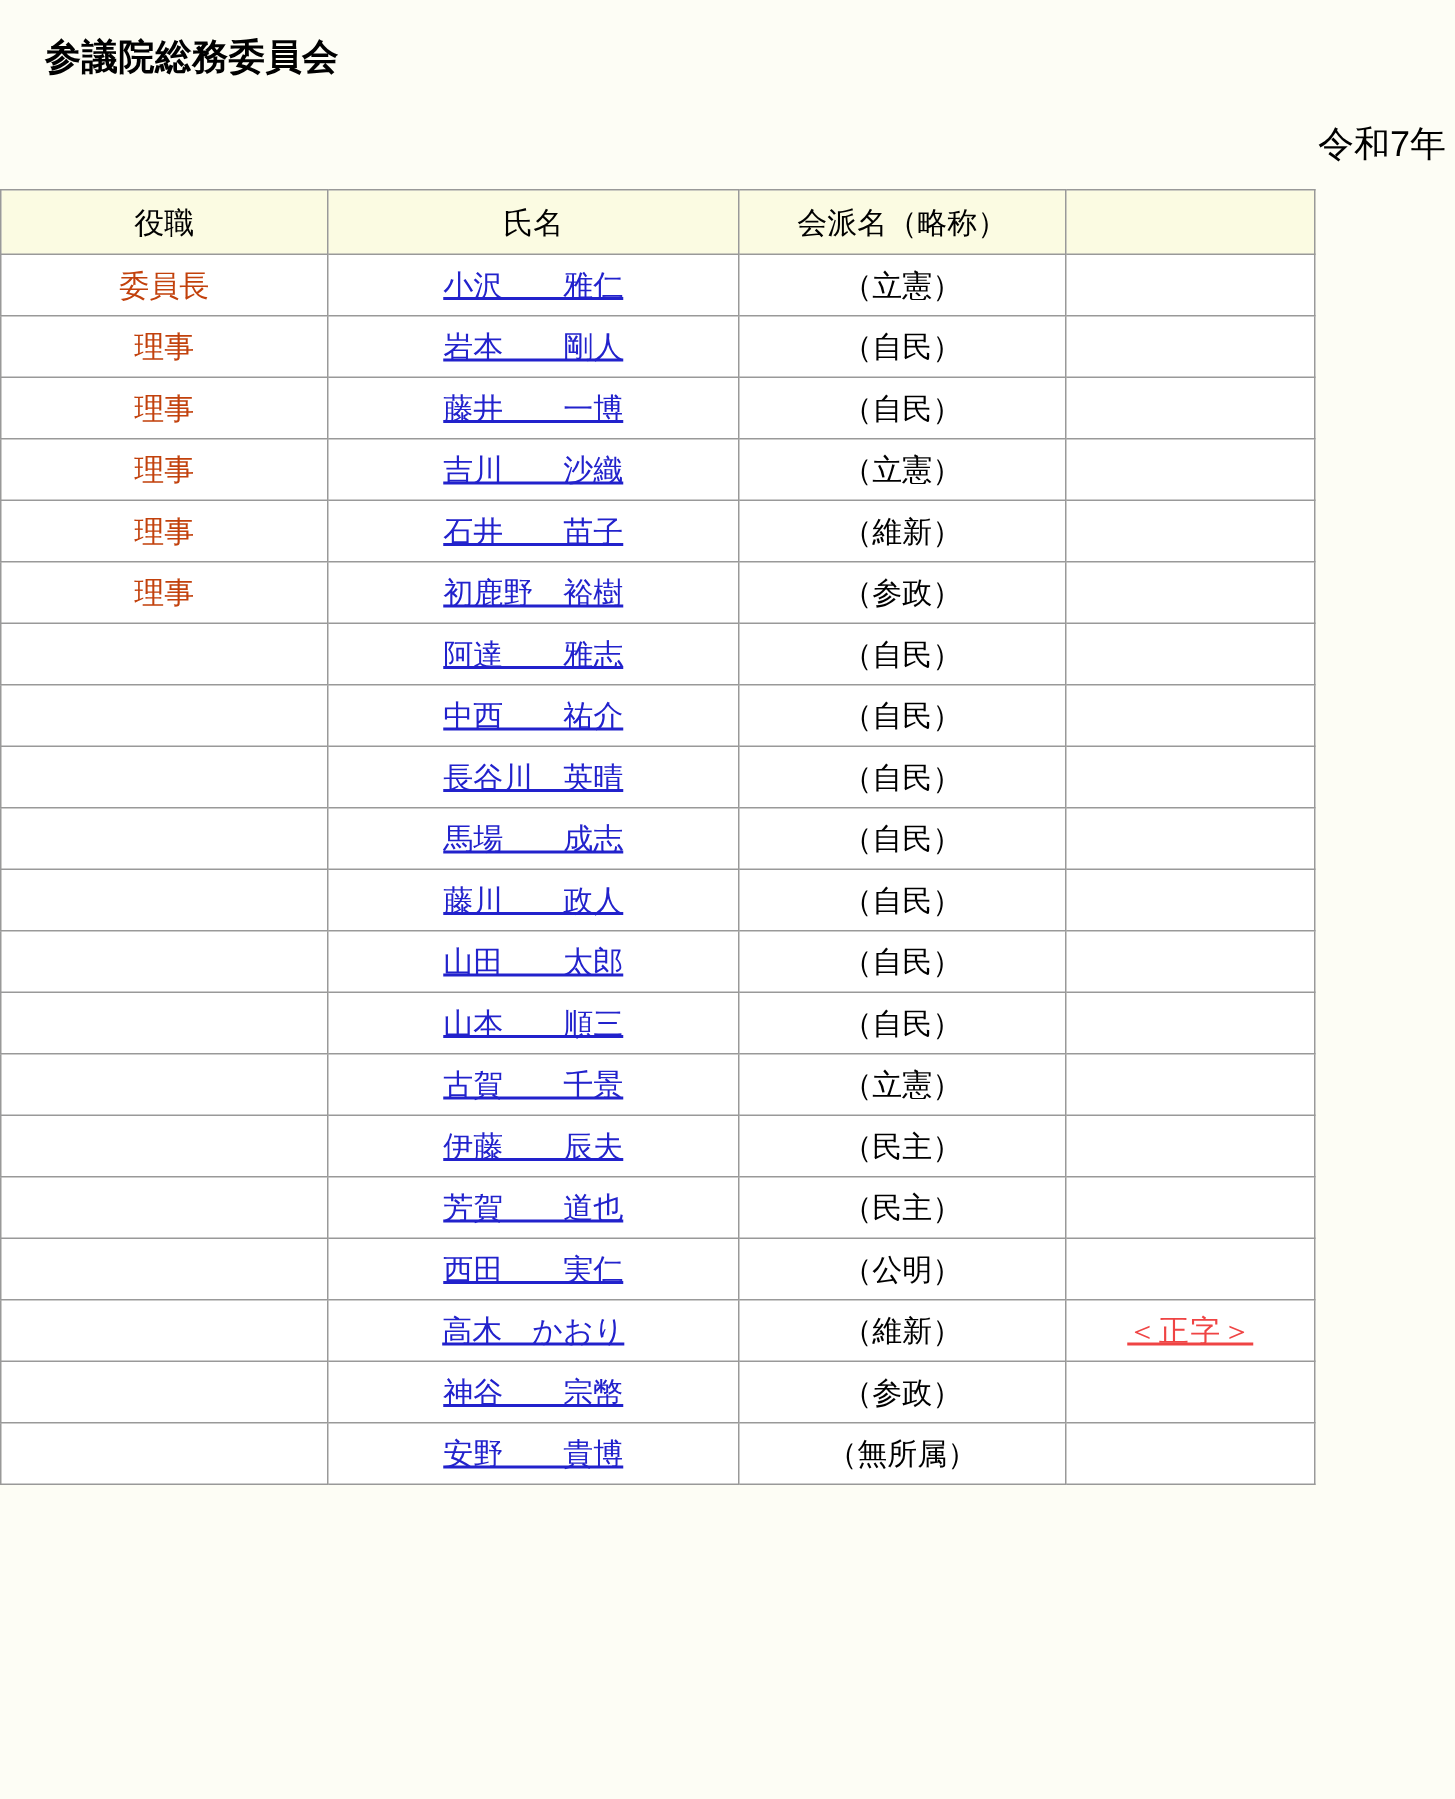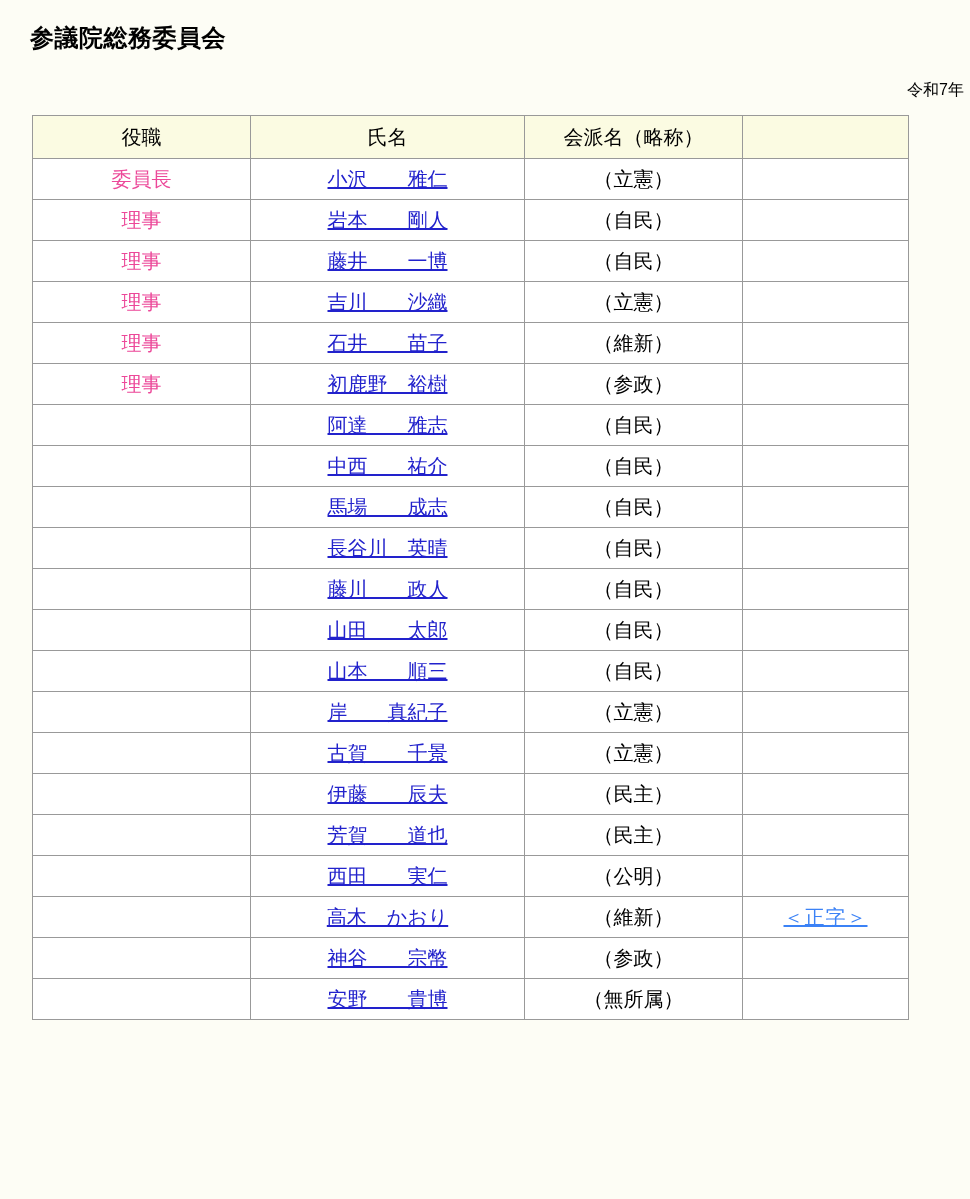--- a/index.html
+++ b/index.html
@@ -20,28 +20,27 @@
     padding: 0;
   }
   .page-title {
     font-size: 24px;
     font-weight: bold;
     letter-spacing: 0.5px;
     margin: 22px 0 0 30px;
   }
   .date-line {
     text-align: right;
-    font-size: 16px;
+    font-size: 24px;
     margin: 26px 6px 14px 0;
     padding-right: 0;
     padding-left: 24px;
   }
   table.committee {
     border-collapse: collapse;
-    margin-left: 32px;
     width: 876px;
     table-layout: fixed;
     border-radius: 11px;
   }
   table.committee th,
   table.committee td {
     border: 1px solid #999;
     height: 40px;
     font-size: 20px;
     font-weight: normal;
@@ -57,27 +56,27 @@
   col.c-post   { width: 218px; }
   col.c-name   { width: 274px; }
   col.c-group  { width: 218px; }
   col.c-note   { width: 166px; }
   .link {
     color: #2222cc;
     text-decoration: underline;
     cursor: pointer;
   }
   .note-link {
-    color: #3b82f6;
+    color: #ef4444;
     text-decoration: underline;
     cursor: pointer;
     font-size: 20px;
     letter-spacing: 1px;
   }
-  td.post { color: #ec4899; }
+  td.post { color: #c2410c; }
   td.group { letter-spacing: 0px; }
   .name-cell { letter-spacing: 0px; }
 </style>
 </head>
 <body>
 
 <div class="page">
 
   <h1 class="page-title">参議院総務委員会</h1>
 
@@ -142,52 +141,46 @@
           <td></td>
         </tr>
         <tr>
           <td class="post"></td>
           <td class="name-cell"><span class="link">中西　　祐介</span></td>
           <td class="group">（自民）</td>
           <td></td>
         </tr>
         <tr>
           <td class="post"></td>
+          <td class="name-cell"><span class="link">長谷川　英晴</span></td>
+          <td class="group">（自民）</td>
+          <td></td>
+        </tr>
+        <tr>
+          <td class="post"></td>
           <td class="name-cell"><span class="link">馬場　　成志</span></td>
           <td class="group">（自民）</td>
           <td></td>
         </tr>
         <tr>
           <td class="post"></td>
-          <td class="name-cell"><span class="link">長谷川　英晴</span></td>
-          <td class="group">（自民）</td>
-          <td></td>
-        </tr>
-        <tr>
-          <td class="post"></td>
           <td class="name-cell"><span class="link">藤川　　政人</span></td>
           <td class="group">（自民）</td>
           <td></td>
         </tr>
         <tr>
           <td class="post"></td>
           <td class="name-cell"><span class="link">山田　　太郎</span></td>
           <td class="group">（自民）</td>
           <td></td>
         </tr>
         <tr>
           <td class="post"></td>
           <td class="name-cell"><span class="link">山本　　順三</span></td>
           <td class="group">（自民）</td>
-          <td></td>
-        </tr>
-        <tr>
-          <td class="post"></td>
-          <td class="name-cell"><span class="link">岸　　真紀子</span></td>
-          <td class="group">（立憲）</td>
           <td></td>
         </tr>
         <tr>
           <td class="post"></td>
           <td class="name-cell"><span class="link">古賀　　千景</span></td>
           <td class="group">（立憲）</td>
           <td></td>
         </tr>
         <tr>
           <td class="post"></td>

